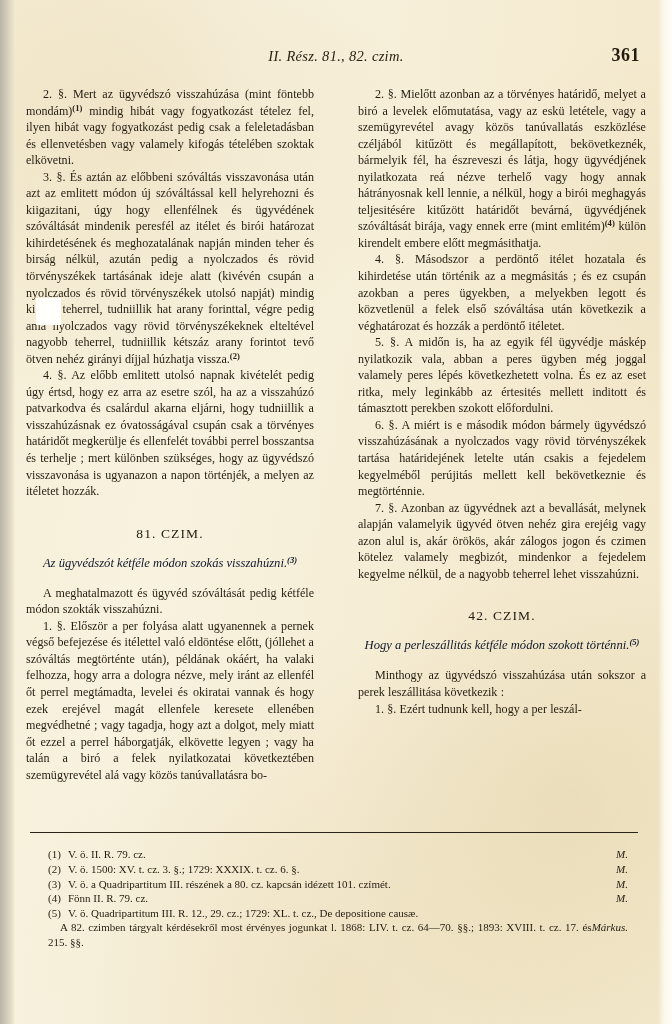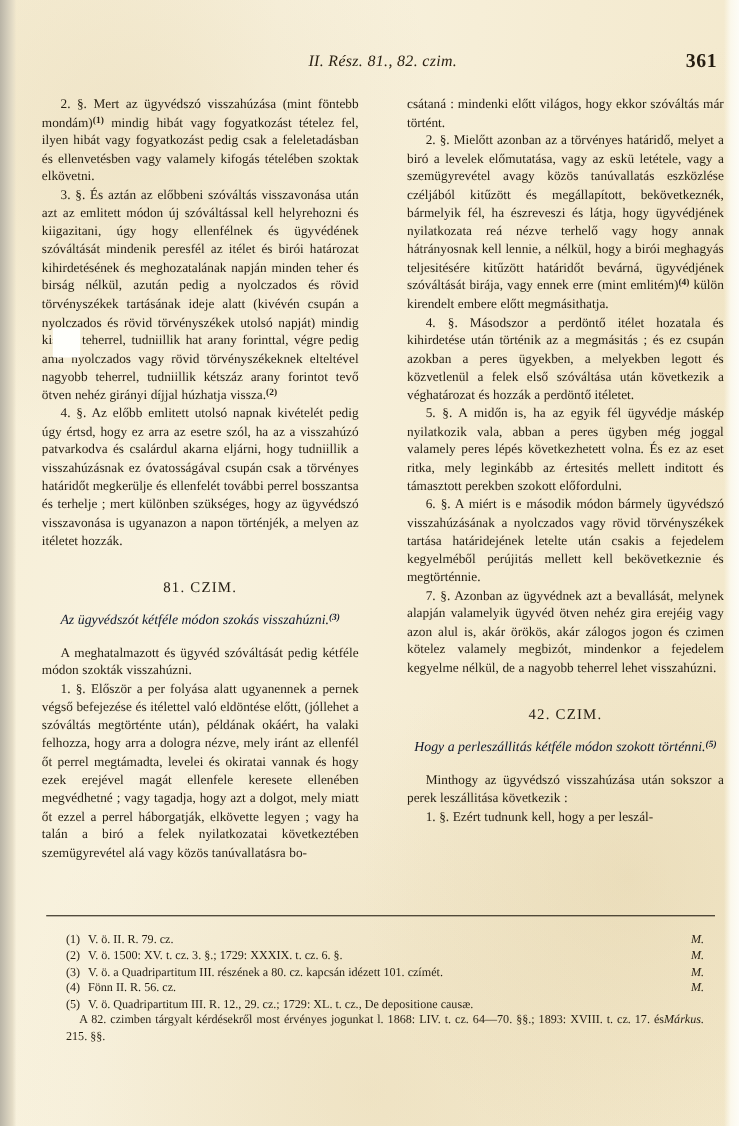--- a/index.html
+++ b/index.html
@@ -42,21 +42,21 @@
   
   #scan-edge-right {
     position: absolute;
     right: 0; top: 0; bottom: 0;
     width: 14px;
     background: linear-gradient(to left, #fdfcf6 0%, #fbf8ec 55%, rgba(247,240,217,0) 100%);
   }
 
   #content {
     position: absolute;
-    left: 38px;
+    left: 26px;
     top: 0;
     width: 620px;
     height: 788px;
   }
 
   
   .running-head {
     position: relative;
     margin-top: 48px;
     height: 22px;
@@ -229,21 +229,20 @@
 
         <p class="para"><span>1. §. Először a per folyása alatt ugyanennek a pernek végső befejezése és itélettel való eldöntése előtt, (jóllehet a szóváltás megtörténte után), példának okáért, ha valaki felhozza, hogy arra a dologra nézve, mely iránt az ellenfél őt perrel megtámadta, levelei és okiratai vannak és hogy ezek erejével magát ellenfele keresete ellenében megvédhetné ; vagy tagadja, hogy azt a dolgot, mely miatt őt ezzel a perrel háborgatják, elkövette legyen ; vagy ha talán a biró a felek nyilatkozatai következtében szemügyrevétel alá vagy közös tanúvallatásra bo-</span></p>
 
         <div id="redaction"></div>
       </div>
 
       <div class="col-gap"></div>
 
       <div class="col" id="col-right">
 
-        <p class="para noindent"><span>csátaná : mindenki előtt világos, hogy ekkor szóváltás már történt.</span></p>
 
         <p class="para"><span>2. §. Mielőtt azonban az a törvényes határidő, melyet a biró a levelek előmutatása, vagy az eskü letétele, vagy a szemügyrevétel avagy közös tanúvallatás eszközlése czéljából kitűzött és megállapított, bekövetkeznék, bármelyik fél, ha észreveszi és látja, hogy ügyvédjének nyilatkozata reá nézve terhelő vagy hogy annak hátrányosnak kell lennie, a nélkül, hogy a birói meghagyás teljesitésére kitűzött határidőt bevárná, ügyvédjének szóváltását birája, vagy ennek erre (mint emlitém)</span><sup class="fnref">(4)</sup><span> külön kirendelt embere előtt megmásithatja.</span></p>
 
 
         <p class="para"><span>4. §. Másodszor a perdöntő itélet hozatala és kihirdetése után történik az a megmásitás ; és ez csupán azokban a peres ügyekben, a melyekben legott és közvetlenül a felek első szóváltása után következik a véghatározat és hozzák a perdöntő itéletet.</span></p>
 
         <p class="para"><span>5. §. A midőn is, ha az egyik fél ügyvédje máskép nyilatkozik vala, abban a peres ügyben még joggal valamely peres lépés következhetett volna. És ez az eset ritka, mely leginkább az értesités mellett inditott és támasztott perekben szokott előfordulni.</span></p>
 
         <p class="para"><span>6. §. A miért is e második módon bármely ügyvédszó visszahúzásának a nyolczados vagy rövid törvényszékek tartása határidejének letelte után csakis a fejedelem kegyelméből perújitás mellett kell bekövetkeznie és megtörténnie.</span></p>
 
@@ -275,21 +274,21 @@
       </div>
 
       <div class="fn-row">
         <span class="fn-num">(3)</span>
         <span class="fn-text">V. ö. a Quadripartitum III. részének a 80. cz. kapcsán idézett 101. czímét.</span>
         <span class="fn-sig">M.</span>
       </div>
 
       <div class="fn-row">
         <span class="fn-num">(4)</span>
-        <span class="fn-text">Fönn II. R. 56. cz.</span>
+        <span class="fn-text">Fönn II. R. 79. cz.</span>
         <span class="fn-sig">M.</span>
       </div>
 
       <div class="fn-row">
         <span class="fn-num">(5)</span>
         <span class="fn-text">V. ö. Quadripartitum III. R. 12., 29. cz.; 1729: XL. t. cz., De depositione causæ.</span>
         <span class="fn-sig"></span>
       </div>
 
       <div class="fn-note">

